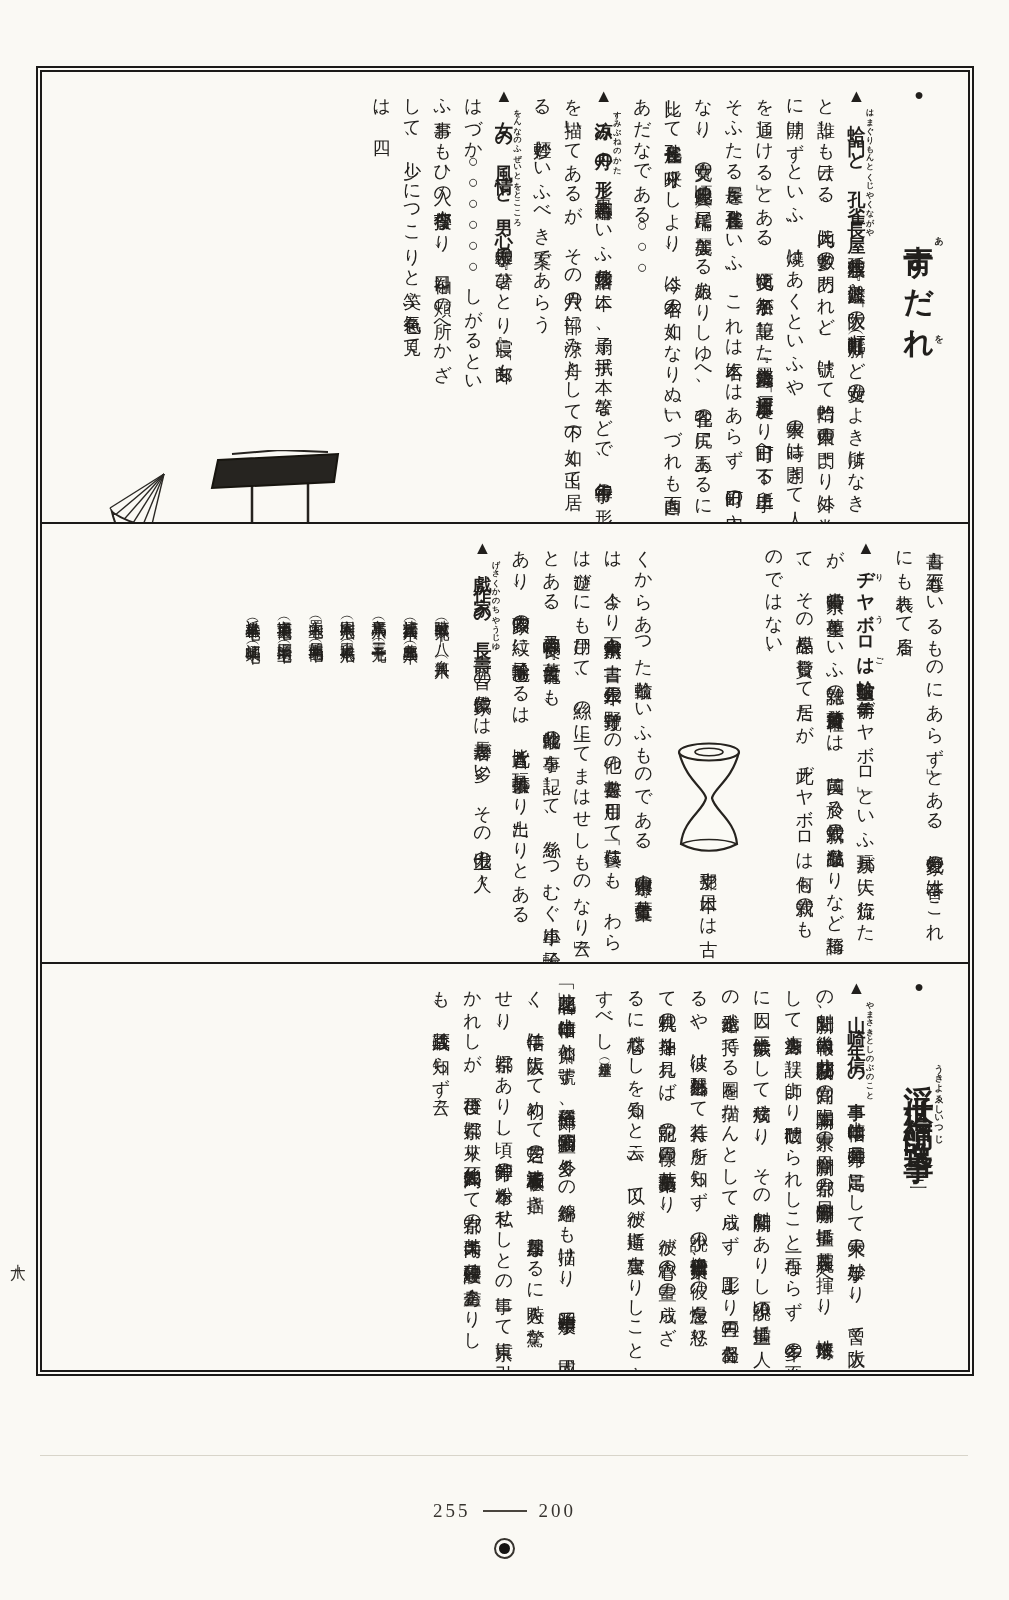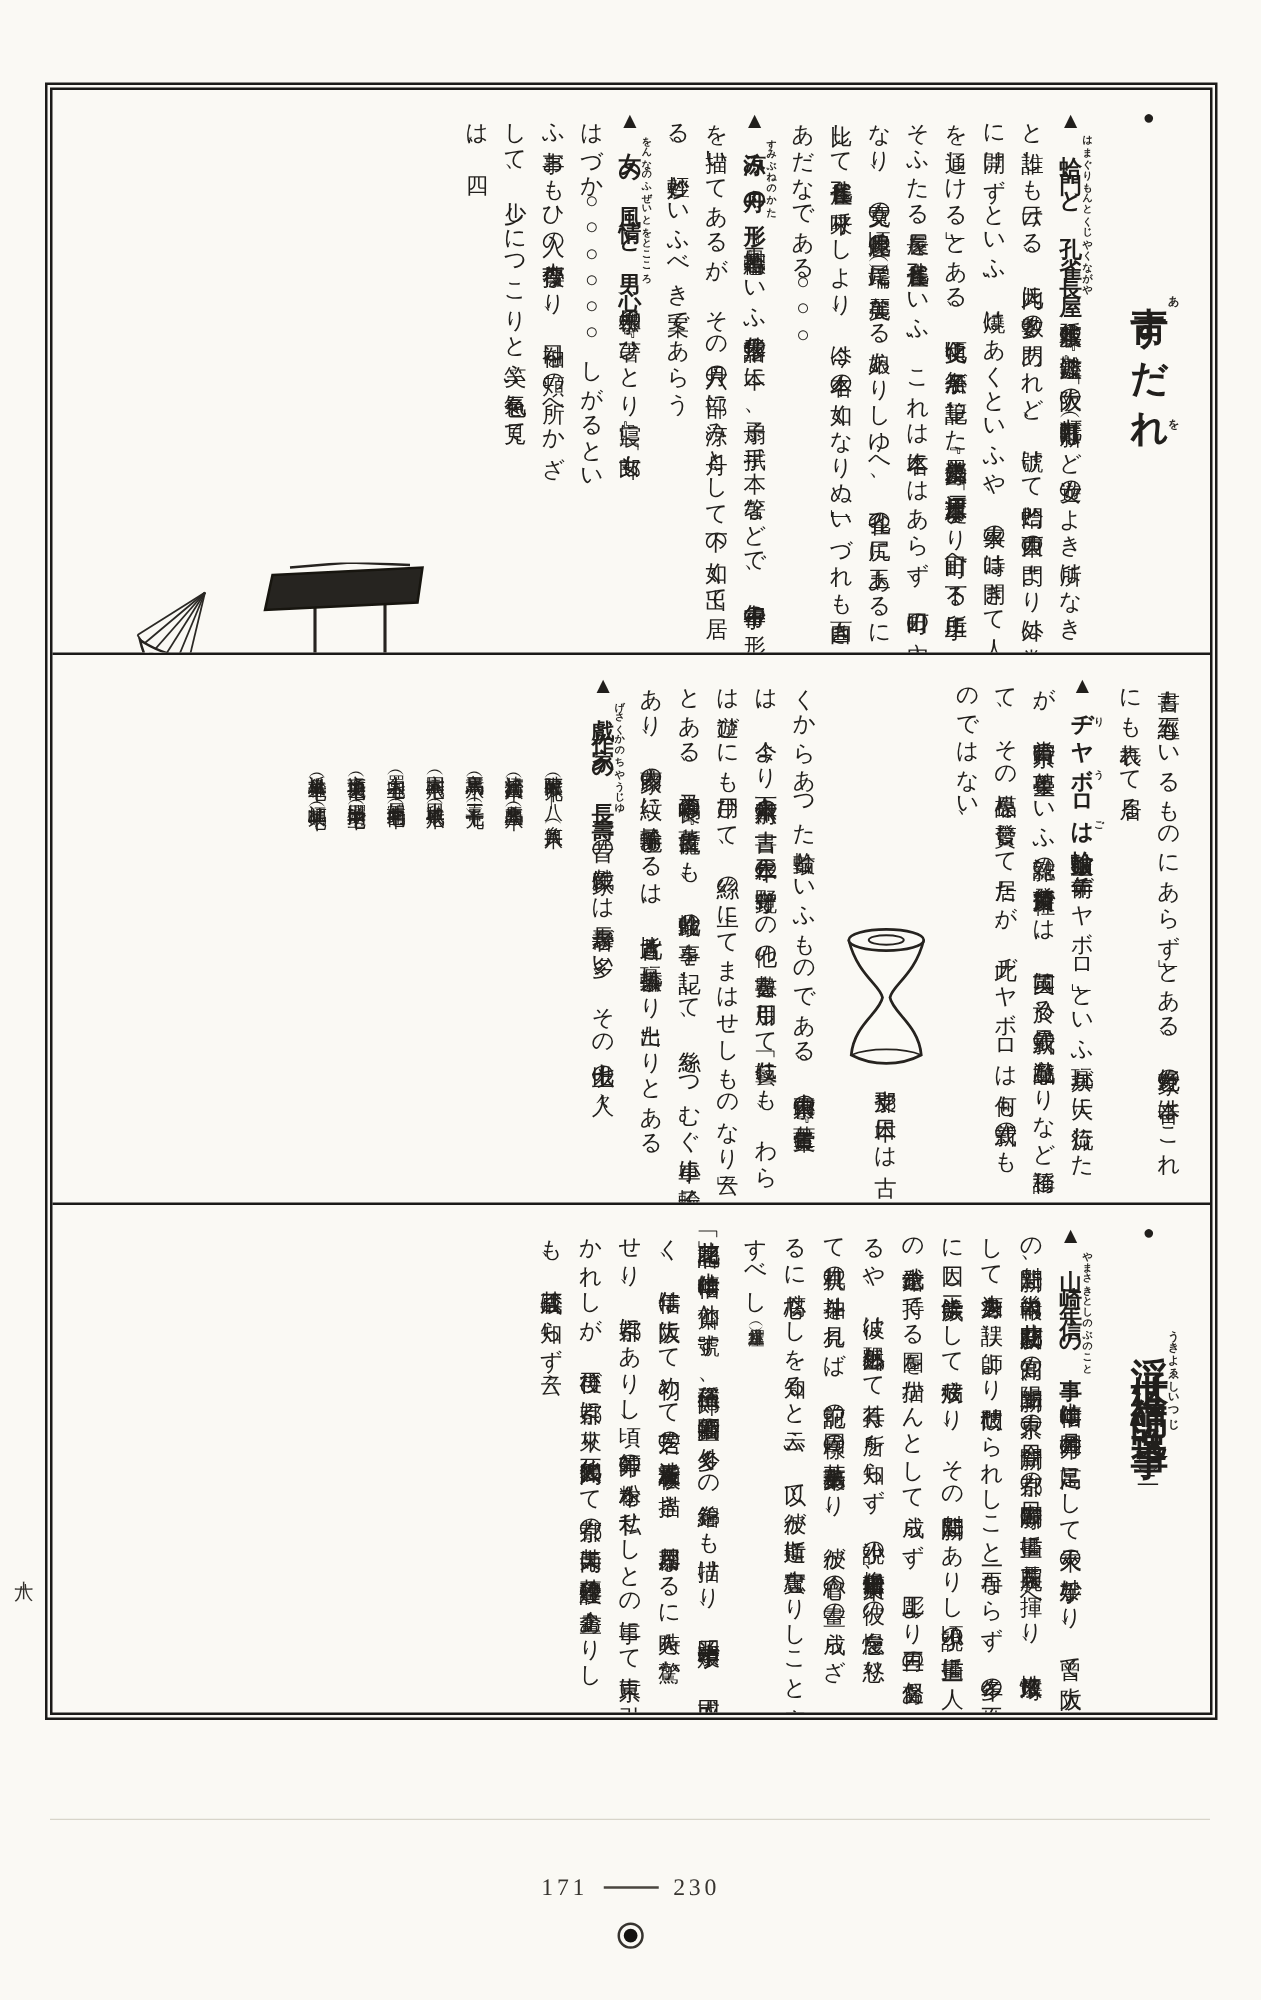--- a/index.html
+++ b/index.html
@@ -158,17 +158,17 @@
         <span class="art-body">「此花」記者曰　山崎年信は仙齋と號す、俗稱德三郎、新聞插畫の外多くの錦繪をも描けり、明治二十年頃歿す、或人曰く、年信は大阪にて初めて芝居の油畫看板三枚を描き、其器用なるに時人を驚かせり、京都にありし頃、師芳年の粉本を私せしとの事にて東京に引かれしが、後再び京都に來り死後知人間にて京都の某寺內に墓碑建設の企畫ありしも、其成否は知らず云々</span>
       </div>
     </section>
 
   </div>
 
   <div class="side-marker">十八</div>
 
   <div class="faint-rule"></div>
   <div class="footer">
-    <span>171</span><span class="dash"></span><span>230</span>
+    <span>255</span><span class="dash"></span><span>200</span>
   </div>
   <div class="ornament"></div>
 
 </div>
 
 </body></html>

